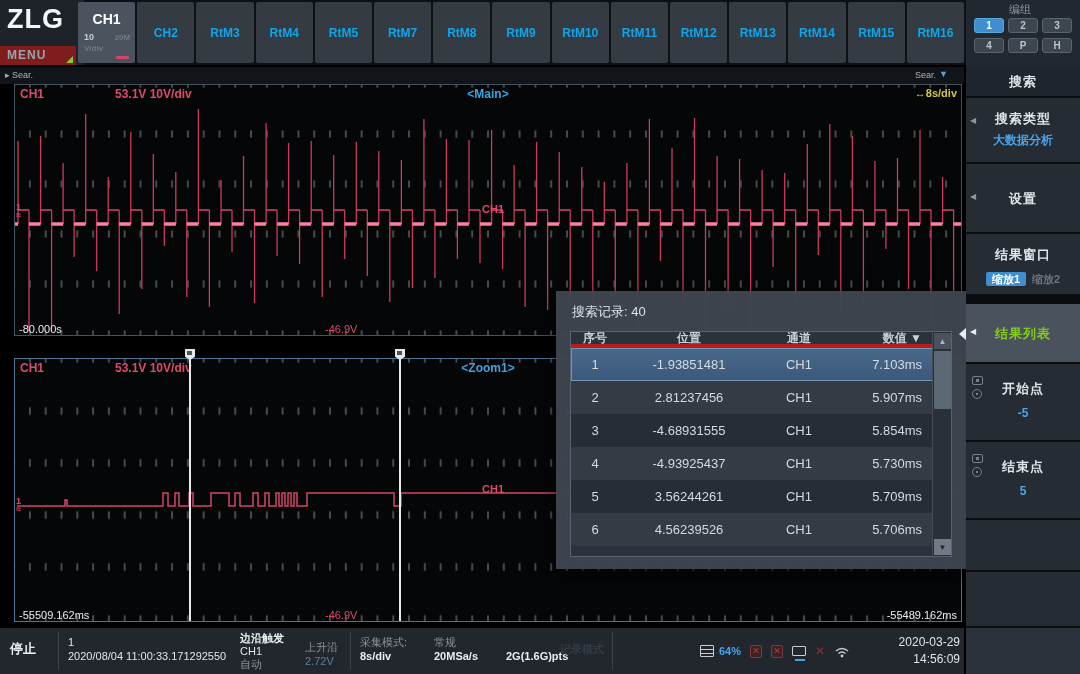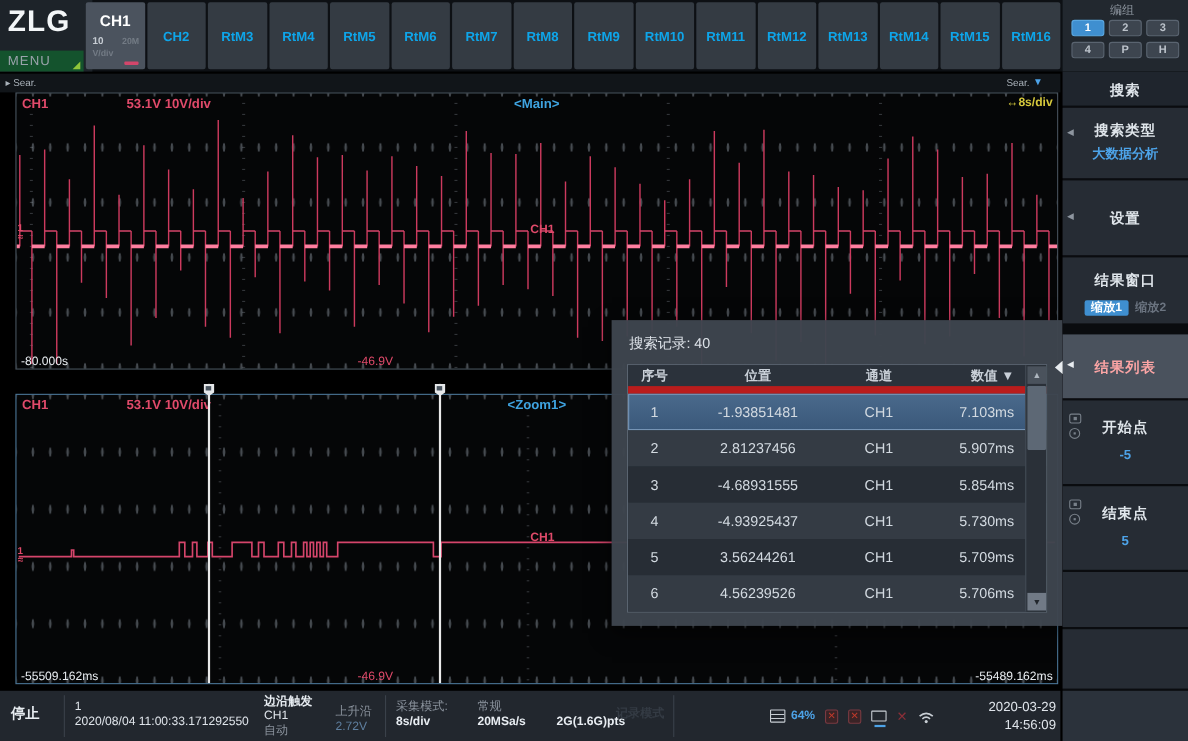--- a/index.html
+++ b/index.html
@@ -4,21 +4,21 @@
 <style>
   html,body{margin:0;padding:0;background:#000;}
   *{box-sizing:border-box;}
   .screen{position:relative;width:1080px;height:674px;background:#000;overflow:hidden;
           font-family:"Liberation Sans","DejaVu Sans",sans-serif;color:#dfe4ea;}
 
   
   .topbar{position:absolute;left:0;top:0;width:1080px;height:65px;background:#0d1014;}
   .brand{position:absolute;left:0;top:0;width:84px;height:65px;background:#1d2329;}
   .logo{position:absolute;left:7px;top:4px;font-size:27px;font-weight:800;letter-spacing:1px;color:#f3f6f8;}
-  .menu-row{position:absolute;left:0;bottom:0;width:76px;height:19px;background:#14532d;}
+  .menu-row{position:absolute;left:0;bottom:0;width:76px;height:19px;background:#7f1d1d;font-weight:bold;}
   .menu-row span{position:absolute;left:7px;top:2px;font-size:12px;color:#9ba3ac;letter-spacing:1px;}
   .menu-tri{position:absolute;right:3px;bottom:2px;width:0;height:0;border-left:7px solid transparent;border-bottom:7px solid #8fc53a;}
   .tabs{position:absolute;left:78px;top:2px;width:886px;height:61px;display:flex;gap:2px;}
   .tab{flex:1;background:#343b43;border-radius:2px;display:flex;align-items:center;justify-content:center;
        font-size:12px;font-weight:bold;color:#0ea5e9;position:relative;}
   .tab.selected{background:#4b535e;color:#ffffff;}
   .tab .big{position:absolute;top:9px;left:0;right:0;text-align:center;font-size:14px;}
   .tab .sub-l{position:absolute;left:6px;top:30px;font-size:9px;color:#c7cdd4;font-weight:bold;}
   .tab .sub-u{position:absolute;left:6px;top:42px;font-size:8px;color:#737b85;font-weight:bold;}
   .tab .sub-r{position:absolute;right:5px;top:31px;font-size:8px;color:#737b85;}
@@ -61,21 +61,21 @@
   .cursor{position:absolute;top:-10px;bottom:0;width:2px;background:#e9e9e9;z-index:2;}
   .cursor .flag{position:absolute;top:0;left:-4px;width:10px;height:11px;background:#e6e8ea;
                 clip-path:polygon(0 0,100% 0,100% 70%,50% 100%,0 70%);}
   .cursor .flag i{position:absolute;left:2px;top:2px;width:5px;height:4px;background:#4a5560;}
 
   
   .popup{position:absolute;left:556px;top:291px;width:410px;height:278px;background:rgba(62,69,78,.97);
          z-index:5;box-shadow:0 6px 18px rgba(0,0,0,.55);}
   .popup .ptitle{position:absolute;left:16px;top:12px;font-size:13px;color:#dde2e8;}
   .rtable{position:absolute;left:14px;top:40px;width:382px;height:226px;background:#2b323b;border:1px solid #5a6470;}
-  .rhead{display:flex;height:26px;background:#2b323b;border-bottom:7px solid #b91c1c;}
+  .rhead{display:flex;height:16px;background:#2b323b;border-bottom:4px solid #b91c1c;}
   .rhead .hc{font-size:12px;color:#c9d0d8;font-weight:bold;display:flex;align-items:center;justify-content:center;}
   .rrow{display:flex;height:33px;align-items:center;background:#343b44;}
   .rrow:nth-child(odd){background:#272d35;}
   .rrow.sel{background:linear-gradient(#4a6a8c,#3a587a);outline:1px solid #7694b5;outline-offset:-1px;}
   .rc{font-size:13px;color:#d3dae1;text-align:center;}
   .c0{width:48px;} .c1{width:140px;} .c2{width:80px;} .c3{width:93px;text-align:right;padding-right:10px;}
   .sbar{position:absolute;right:0;top:0;width:19px;bottom:0;background:#2a3038;border-left:1px solid #444c56;}
   .sbtn{position:absolute;left:1px;width:17px;height:16px;background:#4a525c;color:#aeb6bf;font-size:8px;
         display:flex;align-items:center;justify-content:center;}
   .sbtn.up{top:1px;} .sbtn.dn{bottom:1px;background:#717a86;color:#21262c;}
@@ -89,21 +89,21 @@
   .spanel .arr{position:absolute;left:4px;font-size:8px;color:#8d959f;}
   .sp-head{top:0;height:31px;background:#1f252d;}
   .sp-head .stitle{top:8px;}
   .sp-type{top:33px;height:64px;}
   .sp-set{top:99px;height:68px;}
   .sp-reswin{top:169px;height:60px;}
   .badge-row{position:absolute;left:0;right:0;top:38px;text-align:center;font-size:11px;}
   .badge1{background:#3f8fd0;color:#fff;padding:1px 6px;border-radius:2px;font-weight:bold;}
   .badge2{color:#6b7480;margin-left:6px;font-weight:bold;}
   .sp-reslist{top:239px;height:58px;background:#4a525d;}
-  .sp-reslist .stitle{color:#fca5a5;}
+  .sp-reslist .stitle{color:#84cc16;}
   .sp-reslist .arr{color:#e8ecf0;}
   .notch{position:absolute;left:-7px;top:24px;width:0;height:0;border-top:6px solid transparent;
          border-bottom:6px solid transparent;border-right:7px solid #e8ecf0;}
   .sp-start{top:299px;height:76px;}
   .sp-end{top:377px;height:76px;}
   .mini-icons{position:absolute;left:6px;top:12px;width:14px;color:#788089;font-size:10px;line-height:15px;text-align:center;}
   .knob{display:block;width:11px;height:9px;border:1px solid #788089;border-radius:2px;margin-bottom:4px;position:relative;}
   .knob:after{content:"";position:absolute;left:3px;top:2px;width:3px;height:3px;background:#788089;}
   .dial{display:block;width:10px;height:10px;border:1px solid #788089;border-radius:50%;position:relative;}
   .dial:after{content:"";position:absolute;left:3px;top:3px;width:2px;height:2px;background:#788089;}
@@ -148,21 +148,20 @@
           <span class="big">CH1</span>
           <span class="sub-l">10</span>
           <span class="sub-u">V/div</span>
           <span class="sub-r">20M</span>
           <span class="mark"></span>
         </div>
         <div class="tab">CH2</div>
         <div class="tab">RtM3</div>
         <div class="tab">RtM4</div>
         <div class="tab">RtM5</div>
-        <div class="tab">RtM6</div>
         <div class="tab">RtM7</div>
         <div class="tab">RtM8</div>
         <div class="tab">RtM9</div>
         <div class="tab">RtM10</div>
         <div class="tab">RtM11</div>
         <div class="tab">RtM12</div>
         <div class="tab">RtM13</div>
         <div class="tab">RtM14</div>
         <div class="tab">RtM15</div>
         <div class="tab">RtM16</div>

